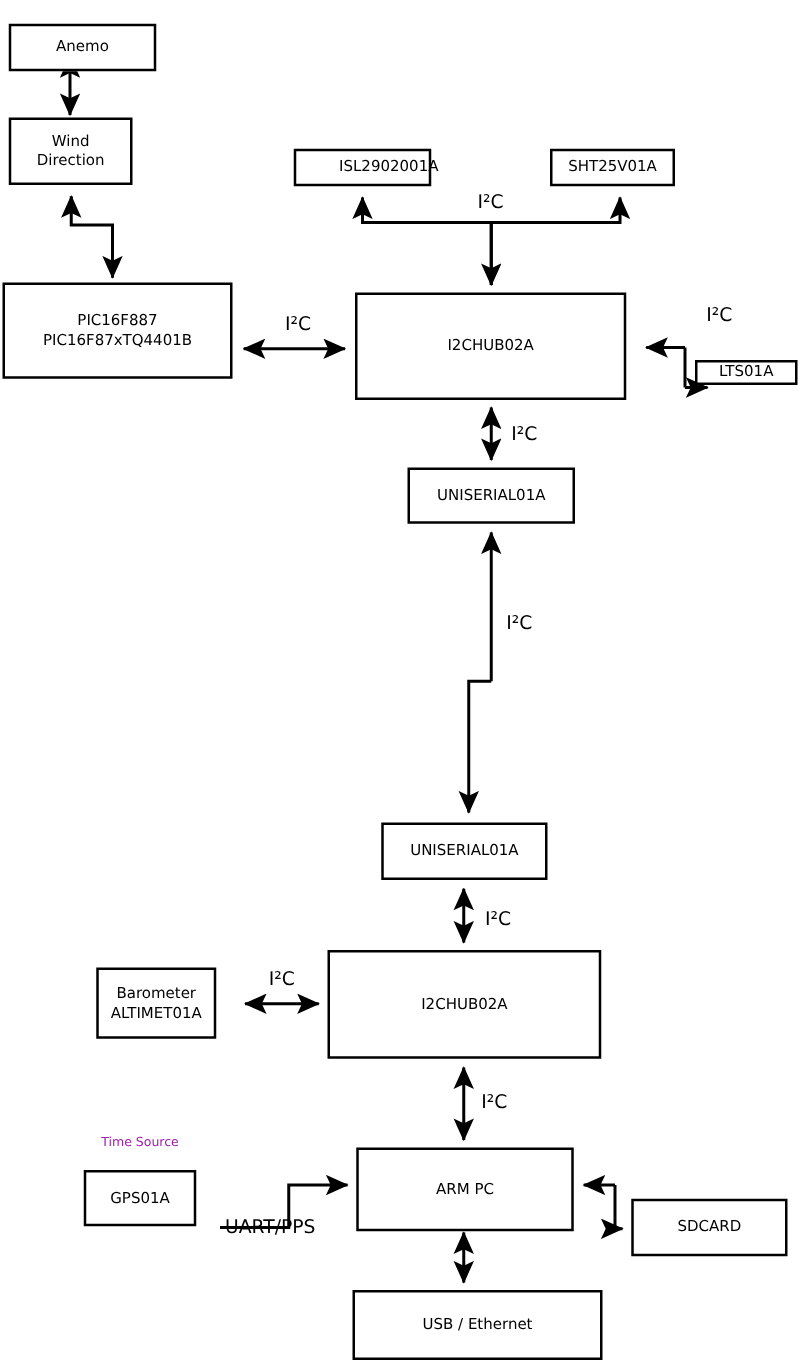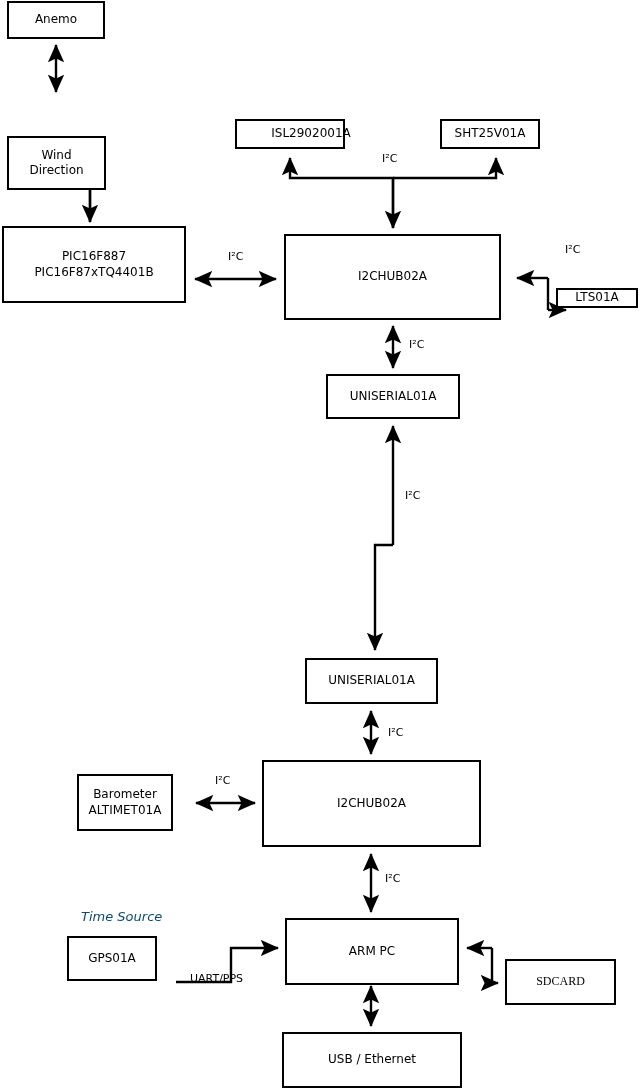--- a/index.html
+++ b/index.html
@@ -32,33 +32,32 @@
     justify-content: center;
     text-align: center;
     font-size: 12px;
     color: #000000;
     line-height: 1.28;
     white-space: pre-line;
     z-index: 2;
   }
   .edge-label {
     position: absolute;
-    font-size: 11px;
+    font-size: 15px;
     color: #000000;
     background: transparent;
     white-space: nowrap;
     z-index: 3;
   }
   .free-label {
     position: absolute;
-    font-size: 13px;
-    color: #0c4a6e;
+    font-size: 10px;
+    color: #a21caf;
     white-space: nowrap;
     z-index: 3;
-    font-style: italic;
   }
 </style>
 </head>
 <body>
 
 <div id="diagram-root">
 
   <svg id="wire-layer" viewBox="0 0 640 1089" width="640" height="1089" xmlns="http://www.w3.org/2000/svg">
     <defs>
       <marker id="ah" markerWidth="10" markerHeight="10" refX="7.2" refY="3.4" orient="auto" markerUnits="strokeWidth">
@@ -100,23 +99,23 @@
       <path d="M176,982 L231,982 L231,948 L278,948" marker-end="url(#ah)"></path>
 
       <path d="M492,948 L467,948" marker-end="url(#ah)"></path>
       <path d="M492,948 L492,983"></path>
       <path d="M492,983 L498,983" marker-end="url(#ah)"></path>
 
       <line x1="371" y1="986" x2="371" y2="1026" marker-end="url(#ah)" marker-start="url(#ah-start)"></line>
     </g>
   </svg>
 
-  <div class="node" style="left:7px;top:1px;width:98px;height:38px;">Anemo</div>
+  <div class="node" style="left:7px;top:19px;width:118px;height:38px;">Anemo</div>
 
-  <div class="node" style="left:7px;top:94px;width:99px;height:54px;margin-top:42px;">Wind
+  <div class="node" style="left:7px;top:94px;width:99px;height:54px;">Wind
 Direction</div>
 
   <div class="node" style="left:2px;top:226px;width:184px;height:77px;">PIC16F887
 PIC16F87xTQ4401B</div>
 
   <div class="node" style="left:235px;top:119px;width:110px;height:30px;padding-left:42px;">ISL2902001A</div>
 
   <div class="node" style="left:440px;top:119px;width:100px;height:30px;">SHT25V01A</div>
 
   <div class="node" style="left:284px;top:234px;width:217px;height:86px;">I2CHUB02A</div>
@@ -129,29 +128,29 @@
 
   <div class="node" style="left:262px;top:760px;width:219px;height:87px;">I2CHUB02A</div>
 
   <div class="node" style="left:77px;top:774px;width:96px;height:57px;">Barometer
 ALTIMET01A</div>
 
   <div class="node" style="left:285px;top:918px;width:174px;height:67px;">ARM PC</div>
 
   <div class="node" style="left:67px;top:936px;width:90px;height:45px;">GPS01A</div>
 
-  <div class="node" style="left:505px;top:959px;width:111px;height:46px;font-family:Liberation Serif, serif;">SDCARD</div>
+  <div class="node" style="left:505px;top:959px;width:125px;height:46px;">SDCARD</div>
 
-  <div class="node" style="left:282px;top:1032px;width:180px;height:56px;">USB / Ethernet</div>
+  <div class="node" style="left:282px;top:1032px;width:200px;height:56px;">USB / Ethernet</div>
 
   <div class="edge-label" style="left:382px;top:152px;">I²C</div>
   <div class="edge-label" style="left:228px;top:250px;">I²C</div>
   <div class="edge-label" style="left:565px;top:243px;">I²C</div>
   <div class="edge-label" style="left:409px;top:338px;">I²C</div>
   <div class="edge-label" style="left:405px;top:489px;">I²C</div>
   <div class="edge-label" style="left:388px;top:726px;">I²C</div>
   <div class="edge-label" style="left:215px;top:774px;">I²C</div>
   <div class="edge-label" style="left:385px;top:872px;">I²C</div>
-  <div class="edge-label" style="left:190px;top:972px;">UART/PPS</div>
+  <div class="edge-label" style="left:180px;top:972px;">UART/PPS</div>
 
   <div class="free-label" style="left:81px;top:909px;">Time Source</div>
 
 </div>
 
 </body></html>

